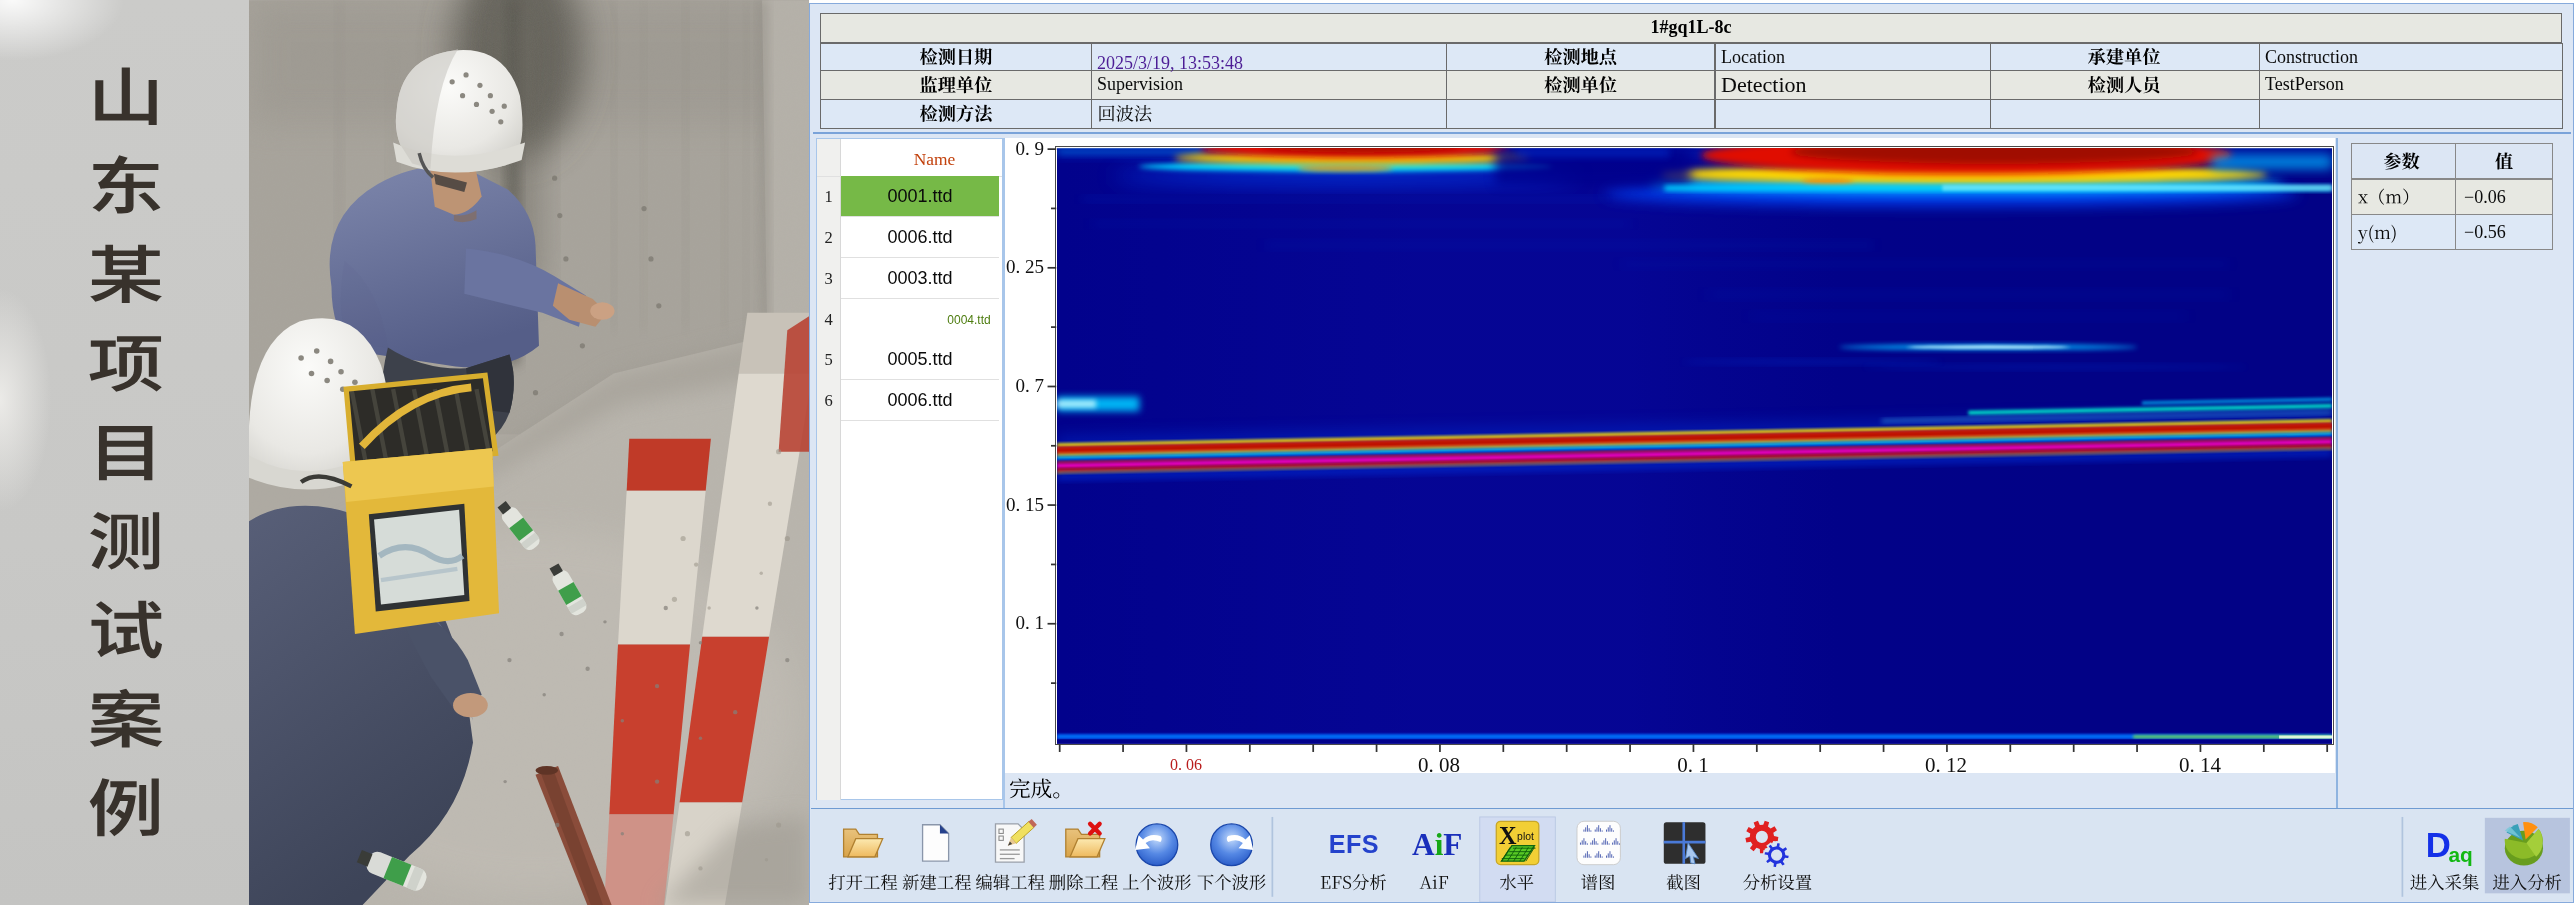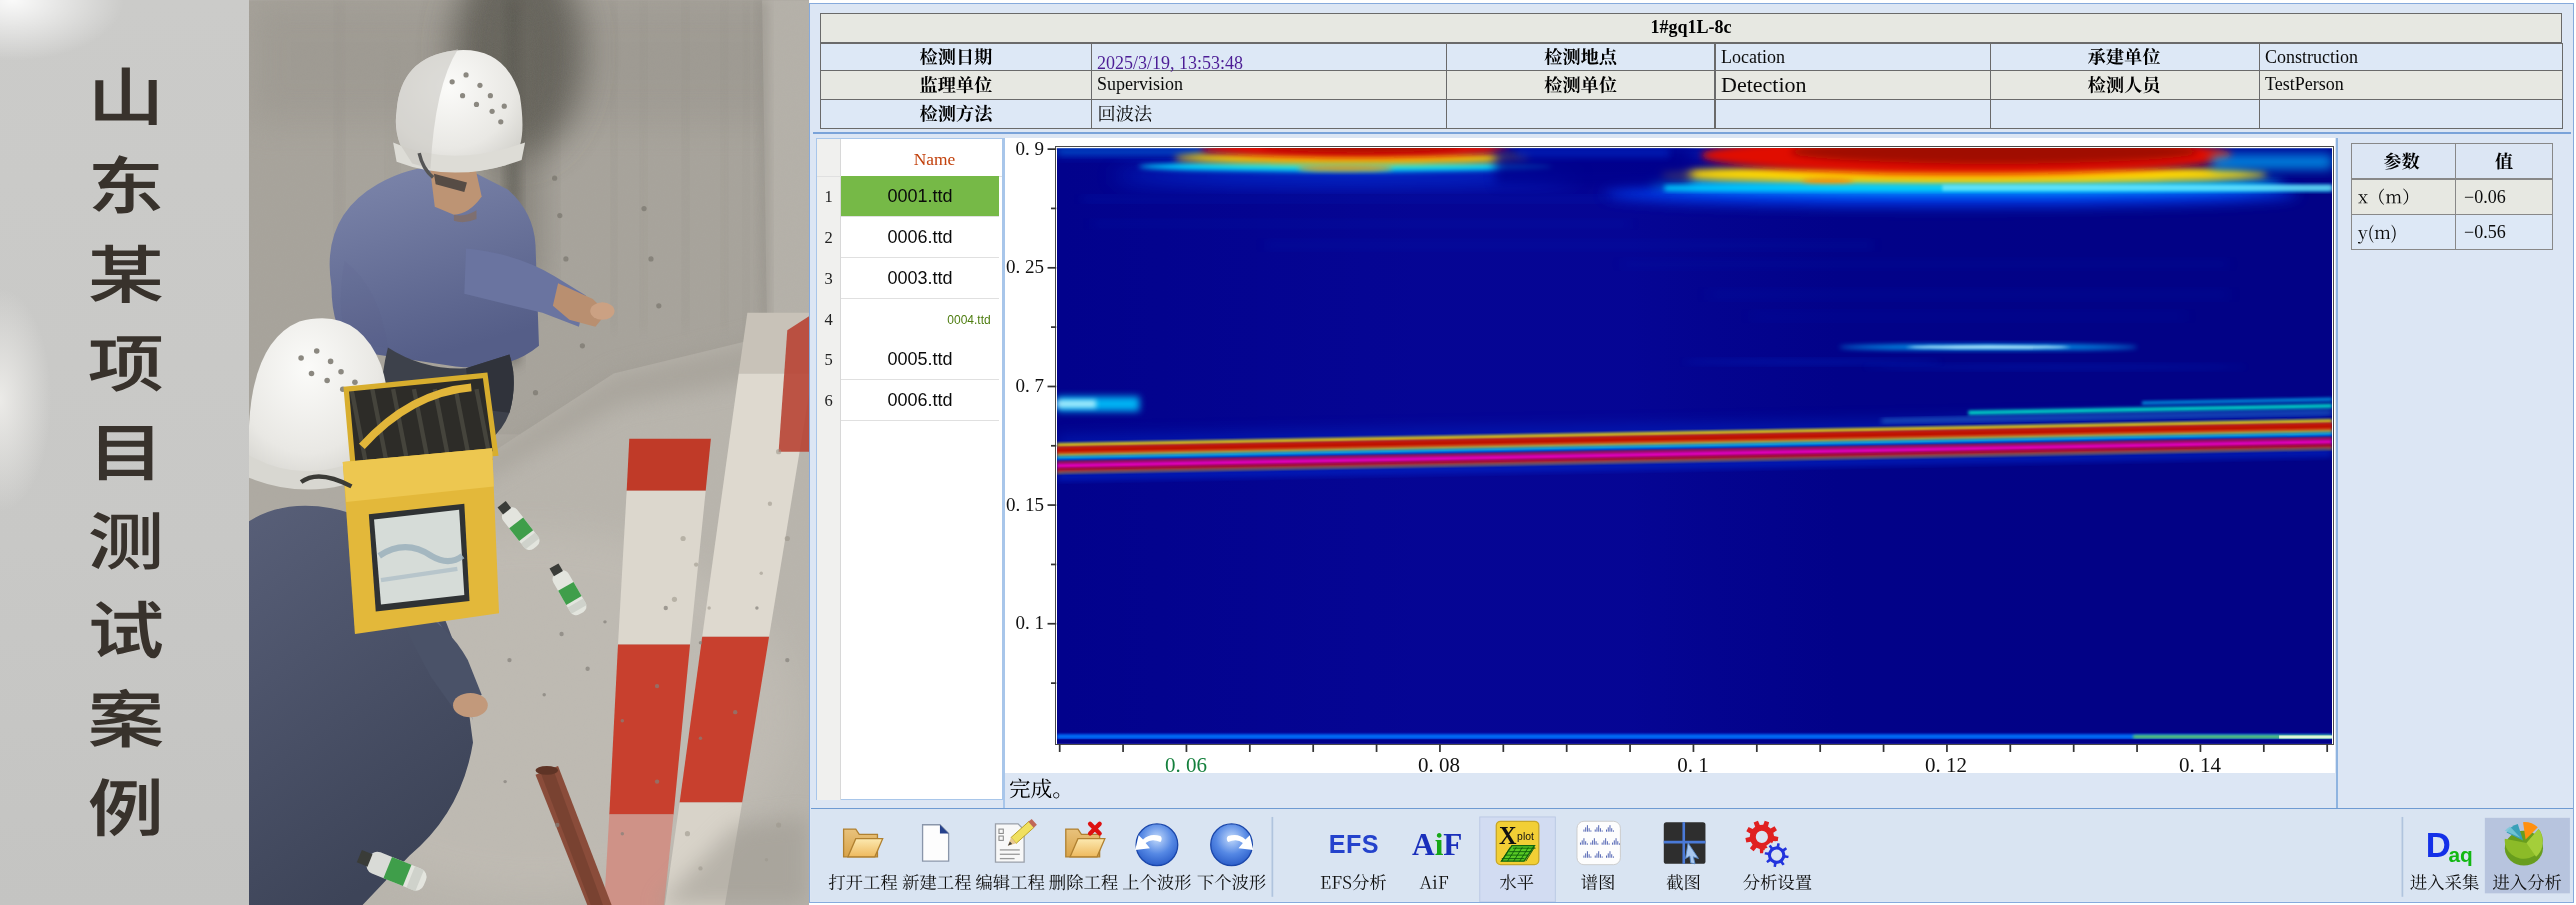--- a/index.html
+++ b/index.html
@@ -193,21 +193,21 @@
       <line x1="1304.0" y1="698" x2="1304.0" y2="707" stroke="#333" stroke-width="2"></line>
       <line x1="1377.0" y1="698" x2="1377.0" y2="707" stroke="#333" stroke-width="2"></line>
       <line x1="1450.0" y1="698" x2="1450.0" y2="707" stroke="#333" stroke-width="2"></line>
       <line x1="1523.0" y1="698" x2="1523.0" y2="707" stroke="#333" stroke-width="2"></line>
     </svg>
 <div class="abs serif" style="left:955px;top:137px;width:89px;height:24px;display:flex;align-items:center;justify-content:flex-end;font-size:19px;color:#111;white-space:pre;">0. 9</div>
 <div class="abs serif" style="left:955px;top:255px;width:89px;height:24px;display:flex;align-items:center;justify-content:flex-end;font-size:19px;color:#111;white-space:pre;">0. 25</div>
 <div class="abs serif" style="left:955px;top:374px;width:89px;height:24px;display:flex;align-items:center;justify-content:flex-end;font-size:19px;color:#111;white-space:pre;">0. 7</div>
 <div class="abs serif" style="left:955px;top:493px;width:89px;height:24px;display:flex;align-items:center;justify-content:flex-end;font-size:19px;color:#111;white-space:pre;">0. 15</div>
 <div class="abs serif" style="left:955px;top:611px;width:89px;height:24px;display:flex;align-items:center;justify-content:flex-end;font-size:19px;color:#111;white-space:pre;">0. 1</div>
-<div class="abs serif" style="left:1134px;top:754px;width:104px;height:22.6px;display:flex;align-items:center;justify-content:center;font-size:21px;color:#15803d;white-space:pre;text-align:right;">0. 06</div>
+<div class="abs serif" style="left:1134px;top:754px;width:104px;height:22.6px;display:flex;align-items:center;justify-content:center;font-size:16px;color:#b91c1c;white-space:pre;text-align:right;">0. 06</div>
 <div class="abs serif" style="left:1387px;top:754px;width:104px;height:22.6px;display:flex;align-items:center;justify-content:center;font-size:21px;color:#111;white-space:pre;">0. 08</div>
 <div class="abs serif" style="left:1641px;top:754px;width:104px;height:22.6px;display:flex;align-items:center;justify-content:center;font-size:21px;color:#111;white-space:pre;">0. 1</div>
 <div class="abs serif" style="left:1894px;top:754px;width:104px;height:22.6px;display:flex;align-items:center;justify-content:center;font-size:21px;color:#111;white-space:pre;">0. 12</div>
 <div class="abs serif" style="left:2148px;top:754px;width:104px;height:22.6px;display:flex;align-items:center;justify-content:center;font-size:21px;color:#111;white-space:pre;">0. 14</div>
 <svg class="abs" style="left:811px;top:810px;" width="1762" height="92" viewBox="0 0 2029 106">
       <defs>
         <linearGradient id="fold" x1="0" y1="0" x2="0" y2="1">
           <stop offset="0" stop-color="#fce9b0"></stop>
           <stop offset="1" stop-color="#eeb95e"></stop>
         </linearGradient>

